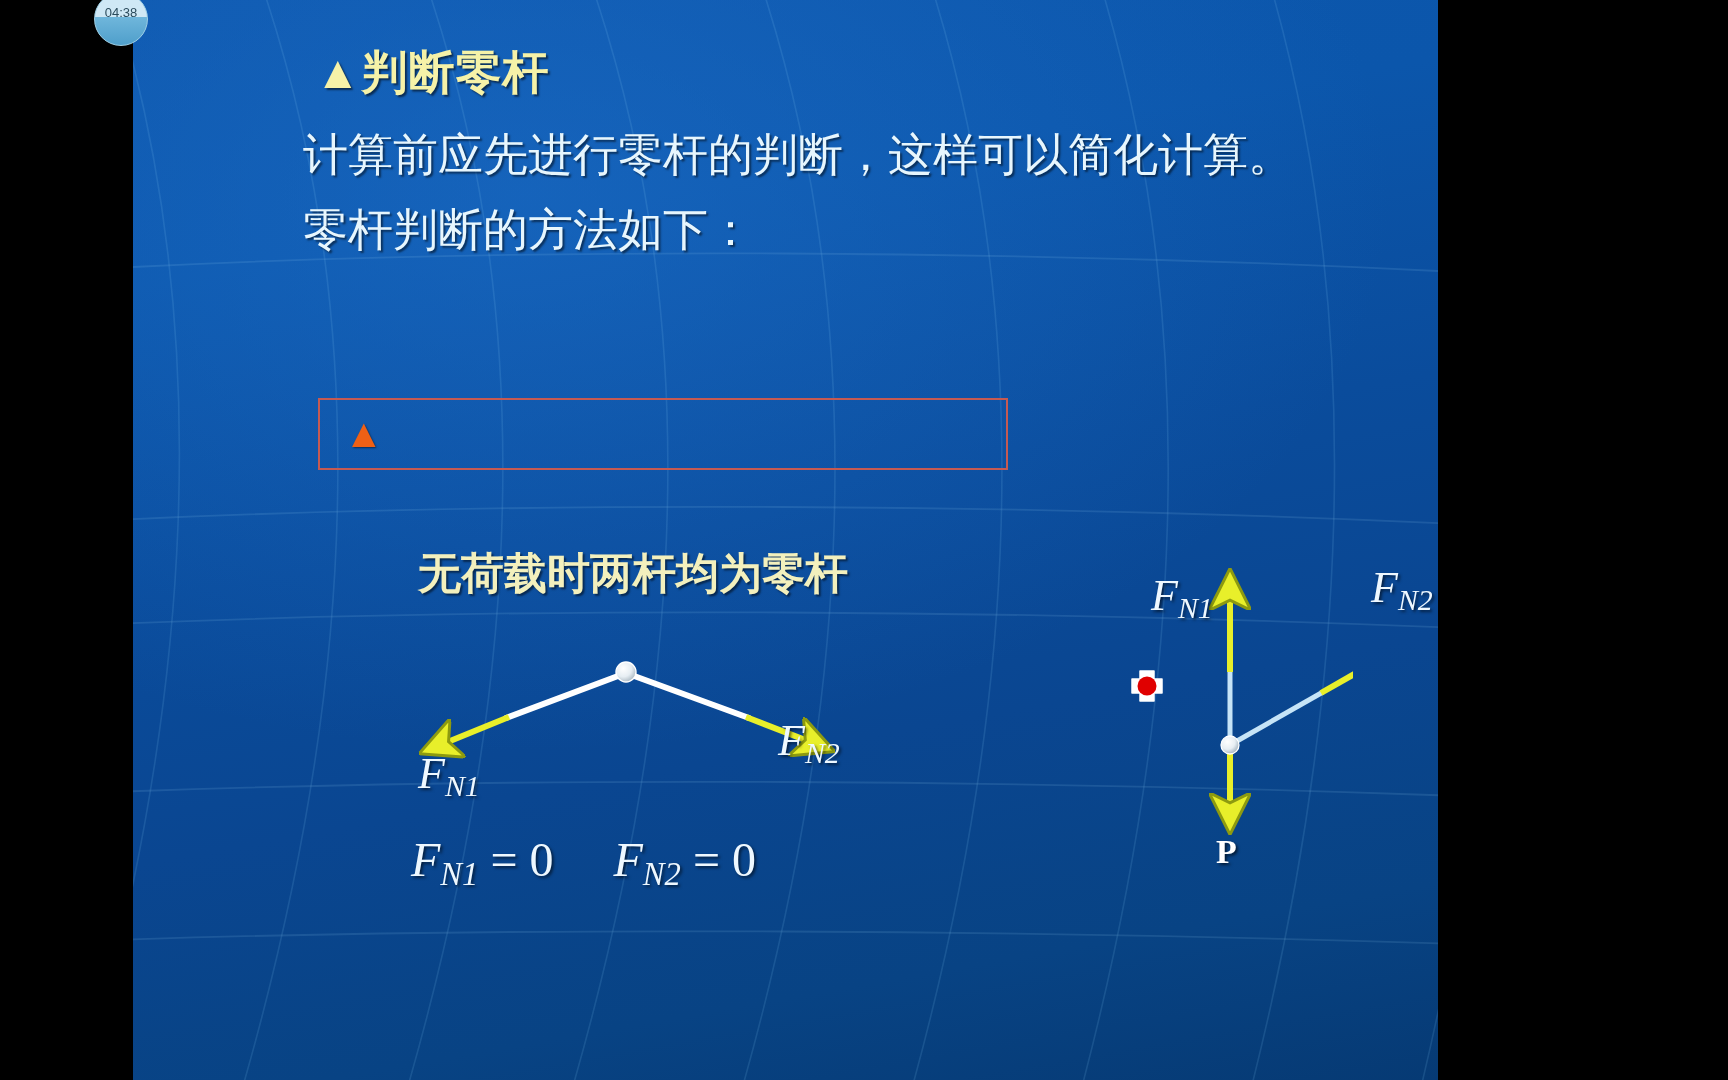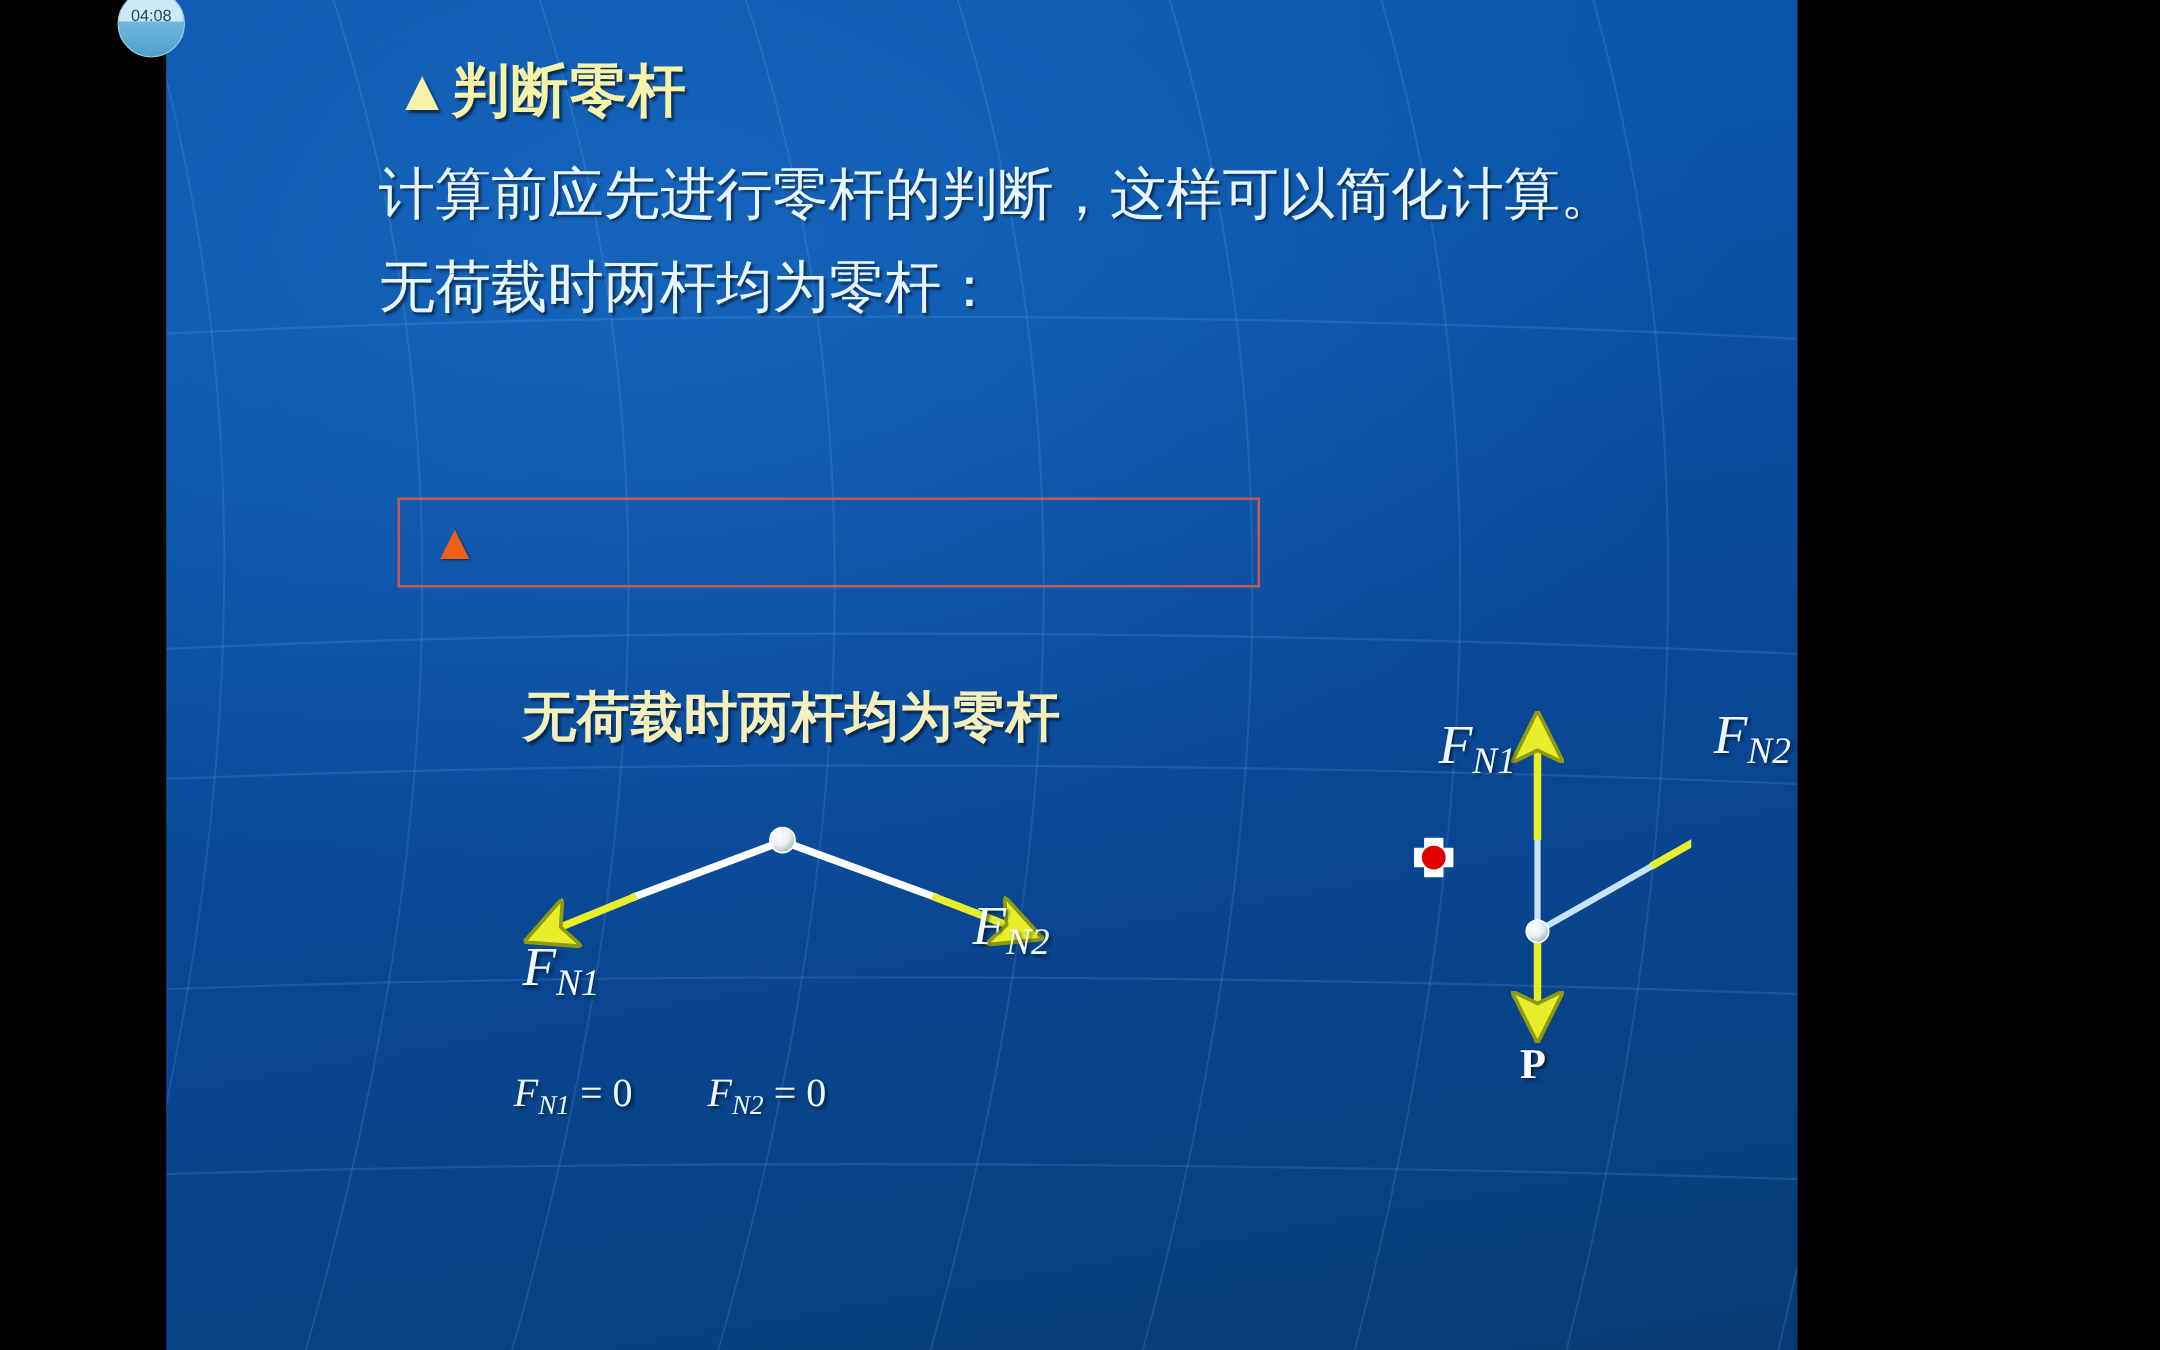--- a/index.html
+++ b/index.html
@@ -72,21 +72,21 @@
   .math{
     color:#eef8ff;font-style:italic;
     text-shadow:2px 2px 3px rgba(0,0,0,.55);
     white-space:nowrap;font-family:"Liberation Serif",serif;
   }
   .math sub{font-size:.68em;vertical-align:-0.28em;}
   .math .op{font-style:normal;}
 
   .m-fn1-L{left:285px;top:748px;font-size:44px;}
   .m-fn2-L{left:645px;top:715px;font-size:44px;}
-  .eq-L{left:278px;top:832px;font-size:32px;margin-top:24px;}
+  .eq-L{left:278px;top:832px;font-size:48px;}
   .eq-L .gap{display:inline-block;width:60px;}
 
   .m-fn1-R{left:1018px;top:570px;font-size:44px;}
   .m-fn2-R{left:1238px;top:562px;font-size:44px;}
   .eq-R{left:945px;top:875px;font-size:44px;}
   .eq-R .gap{display:inline-block;width:60px;}
 
   .lbl-P{
     left:1083px;top:833px;font-size:34px;font-weight:bold;color:#ffffff;
     font-style:normal;text-shadow:2px 2px 3px rgba(0,0,0,.6);
@@ -135,21 +135,21 @@
         <path d="M -20 940 C 400 926, 900 930, 1325 944"></path>
       </g>
     </svg>
 
     <div class="blk hdr">
       <span class="tri">▲</span><span>判断零杆</span>
     </div>
 
     <div class="blk para">
       <div>计算前应先进行零杆的判断，这样可以简化计算。</div>
-      <div>无荷载时两杆均为零杆：</div>
+      <div>零杆判断的方法如下：</div>
     </div>
 
     <div class="blk boxed">
       <span class="tri2">▲</span>
     </div>
 
 
     <div class="blk sub">无荷载时两杆均为零杆</div>
 
     <svg class="blk" style="left:180px;top:620px;width:560px;height:190px;" viewBox="0 0 560 190">
@@ -217,16 +217,16 @@
 
 
     <svg class="blk" id="cursor" viewBox="0 0 42 42">
       <path d="M14 6 h14 v8 h8 v14 h-8 v8 h-14 v-8 h-8 v-14 h8 z" fill="#ffffff" stroke="#ffffff" stroke-width="1.5" stroke-linejoin="round"></path>
       <circle cx="21" cy="21" r="9.5" fill="#e00000"></circle>
     </svg>
 
   </div>
 
   <div id="timer">
-    <span>04:08</span>
+    <span>04:38</span>
   </div>
 
 </div>
 
 </body></html>

